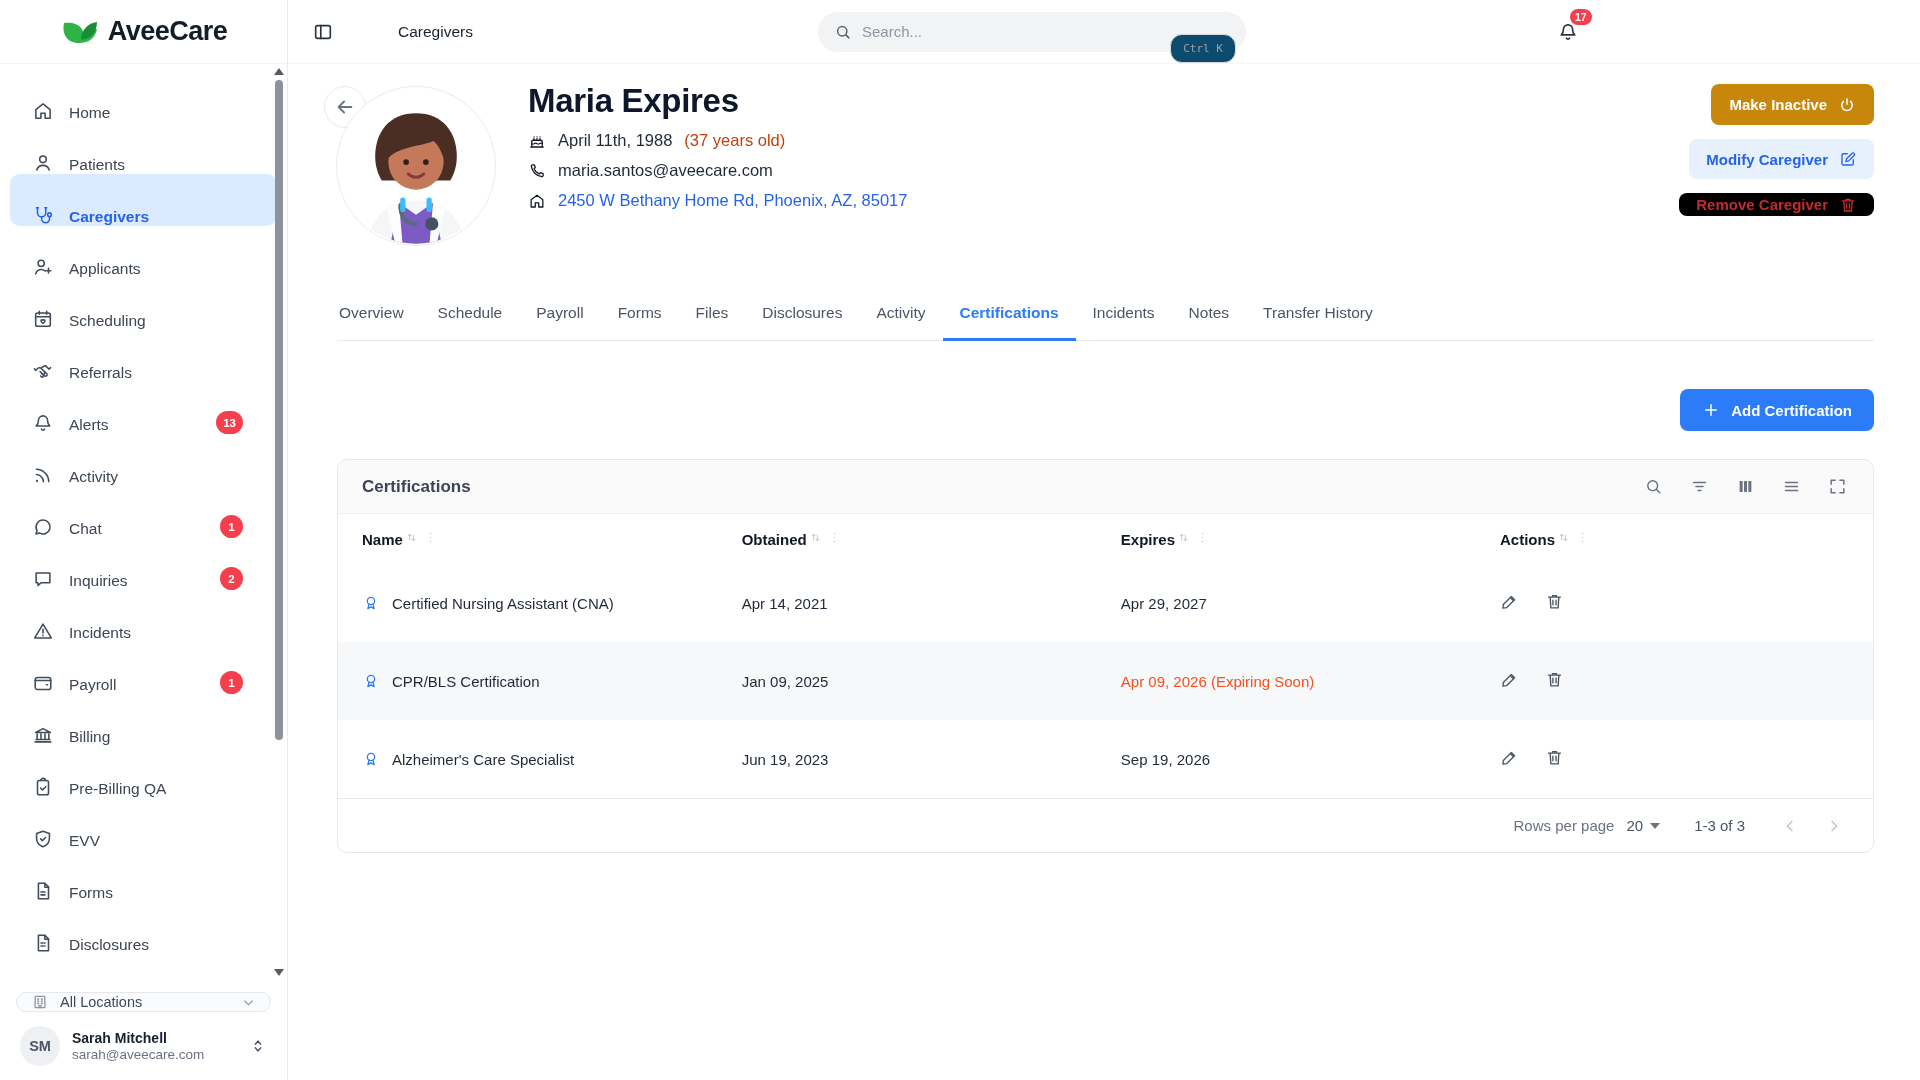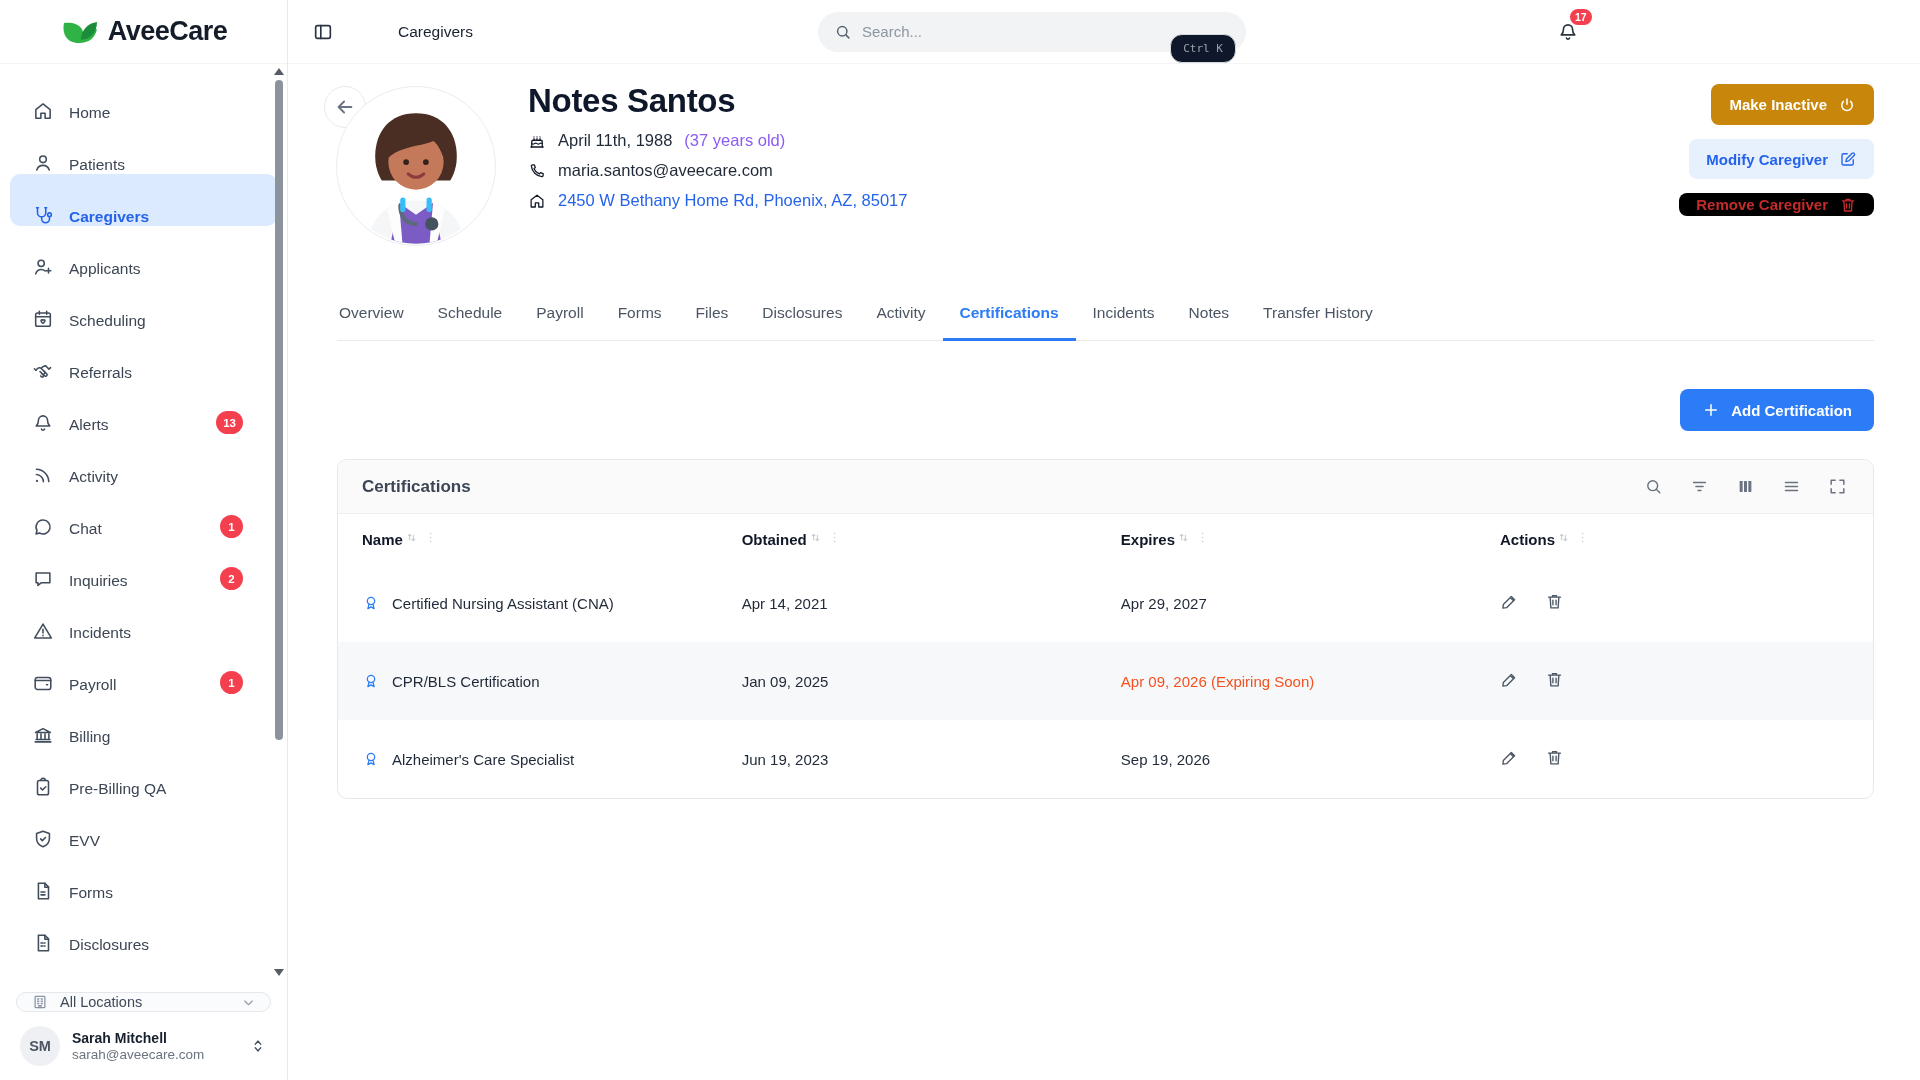--- a/index.html
+++ b/index.html
@@ -53,41 +53,41 @@
   .topbar { position:relative; height:64px; flex:0 0 64px; display:flex; align-items:center;
     border-bottom:1px solid #f4f5f7; }
   .panel-toggle { position:absolute; left:24px; color:#2a3342; background:none; border:none; cursor:pointer; display:flex; }
   .topbar-title { position:absolute; left:110px; font-size:15.5px; color:#1a2230; }
   .search-pill { position:absolute; left:530px; width:428px; height:40px; background:#f2f3f5;
     border-radius:20px; display:flex; align-items:center; padding:0 10px 0 16px; gap:10px; }
   .search-pill .ic { color:#566070; }
   .search-pill input { flex:1; border:none; outline:none; background:transparent; font-size:15px;
     color:#374151; font-family:"Liberation Sans", sans-serif; }
   .search-pill input::placeholder { color:#8d95a1; }
-  .kbd-chip { border:1px solid #d7dbe0; background:#0f172a; border-radius:12px; padding:7px 12px;
+  .kbd-chip { border:1px solid #d7dbe0; background:#0c4a6e; border-radius:12px; padding:7px 12px;
     font-family:"DejaVu Sans Mono", monospace; font-size:11px; color:#9aa1ab;margin-top:33px; }
   .bell-wrap { position:absolute; left:1262px; top:14px; width:36px; height:36px; cursor:pointer;
     color:#2a3342; display:flex; align-items:center; justify-content:center; }
   .bell-badge { position:absolute; top:-7px; left:18px; min-width:21px; height:20px; padding:0 5px;
     background:#f43f4e; border-radius:11px; color:#fff; font-size:10.5px; font-weight:700;
     display:flex; align-items:center; justify-content:center; border:2px solid #fff; }
 
   
   .profile { position:relative; height:240px; flex:0 0 240px; }
   .back-btn { position:absolute; left:36px; top:22px; width:42px; height:42px; border-radius:50%;
     border:1px solid #e8eaed; background:#fff; color:#6b7280; cursor:pointer;
     display:flex; align-items:center; justify-content:center; }
   .avatar-big { position:absolute; left:48px; top:22px; width:160px; height:160px; border-radius:50%;
     border:1px solid #ececef; overflow:hidden; background:#fff; }
   .avatar-big svg { width:100%; height:100%; }
   .profile-info { position:absolute; left:240px; top:18px; }
   .profile-name { font-size:33px; font-weight:700; color:#0f172a; letter-spacing:-0.3px; }
   .info-row { display:flex; align-items:center; gap:12px; margin-top:11px; font-size:16.5px; color:#1f2937; }
   .info-row .ic { color:#111827; }
-  .age-note { color:#8b5cf6; }
+  .age-note { color:#c2410c; }
   .addr-link { color:#2563eb; text-decoration:none; cursor:pointer; }
   .profile-actions { position:absolute; right:46px; top:20px; display:flex; flex-direction:column;
     align-items:flex-end; gap:14px; }
   .btn { display:flex; align-items:center; gap:11px; border:none; border-radius:8px; cursor:pointer;
     font-family:"Liberation Sans", sans-serif; font-weight:600; }
   .btn-amber { height:41px; padding:0 18px; background:#c8860b; color:#fff; font-size:15px; }
   .btn-blue-soft { height:40px; padding:0 17px; background:#e7f0fd; color:#2563eb; font-size:15px; }
   .btn-red-soft { height:23px; padding:0 17px; background:#000000; color:#c42b2b; font-size:15px; }
 
   
@@ -412,21 +412,21 @@
             <circle cx="67.5" cy="57" r="2.2" fill="#33201a"></circle>
             <path d="M54 66c4 3.5 8 3.5 12 0" stroke="#8e3a3a" stroke-width="2.2" fill="none" stroke-linecap="round"></path>
             <path d="M48 90c0 9 5 14 12 14" stroke="#5c6b7a" stroke-width="3" fill="none" stroke-linecap="round"></path>
             <path d="M50 86v7M70 86v7" stroke="#38bdf8" stroke-width="4" stroke-linecap="round"></path>
             <circle cx="72" cy="104" r="5" fill="#45535f"></circle>
           </g>
         </svg>
       </div>
 
       <div class="profile-info">
-        <h1 class="profile-name">Notes Santos</h1>
+        <h1 class="profile-name">Maria Expires</h1>
         <div class="info-row">
           <span class="ic ic-sm">
             <svg viewBox="0 0 24 24" fill="none" stroke="currentColor" stroke-width="1.7" stroke-linecap="round" stroke-linejoin="round">
               <path d="M5 20v-7.5c0-1 .8-1.5 1.8-1.5h10.4c1 0 1.8.5 1.8 1.5V20"></path>
               <path d="M5 15.5c1.2 1 2.3 1 3.5 0s2.3-1 3.5 0 2.3 1 3.5 0 2.3-1 3.5 0"></path>
               <path d="M8 11V8.7M12 11V8.7M16 11V8.7M8 6.4v.1M12 6.4v.1M16 6.4v.1M3.8 20h16.4"></path>
             </svg>
           </span>
           <span>April 11th, 1988</span>
           <span class="age-note">(37 years old)</span>
@@ -702,15 +702,33 @@
                       <svg viewBox="0 0 24 24" fill="none" stroke="currentColor" stroke-width="1.7" stroke-linecap="round" stroke-linejoin="round">
                         <path d="M4.5 6.5h15M9.5 6.2V4.5h5v1.7M6.5 6.5 7.4 20h9.2l.9-13.5M10 10.2v6M14 10.2v6"></path>
                       </svg>
                     </span></span>
                 </div>
               </td>
             </tr>
           </tbody>
       </table>
 
+      <div class="card-foot">
+        <span class="rpp-label">Rows per page</span>
+        <span class="rpp-value">
+          <span>20</span>
+          <span class="rpp-caret"></span>
+        </span>
+        <span class="range">1-3 of 3</span>
+        <span class="pg-btn">
+          <svg viewBox="0 0 24 24" fill="none" stroke="currentColor" stroke-width="2.2" stroke-linecap="round" stroke-linejoin="round">
+              <path d="m14.5 6-6 6 6 6"></path>
+            </svg>
+        </span>
+        <span class="pg-btn">
+          <svg viewBox="0 0 24 24" fill="none" stroke="currentColor" stroke-width="2.2" stroke-linecap="round" stroke-linejoin="round">
+              <path d="m9.5 6 6 6-6 6"></path>
+            </svg>
+        </span>
+      </div>
     </section>
   </main>
 </div>
 
 </body></html>

